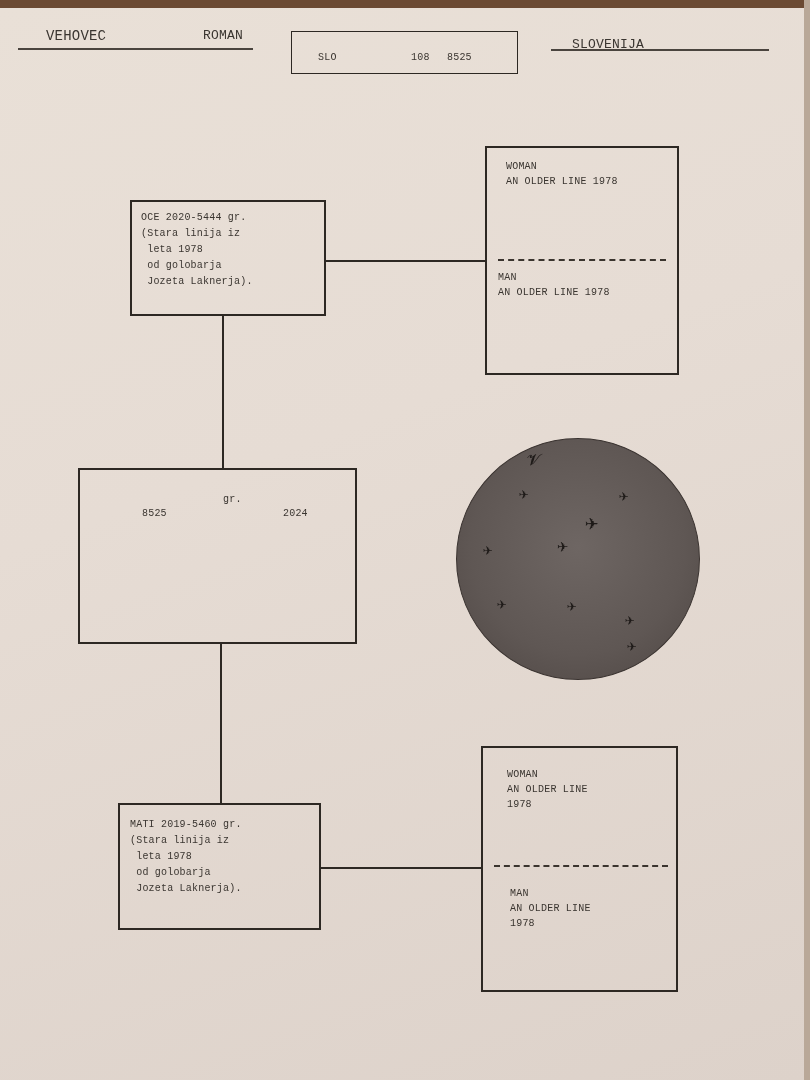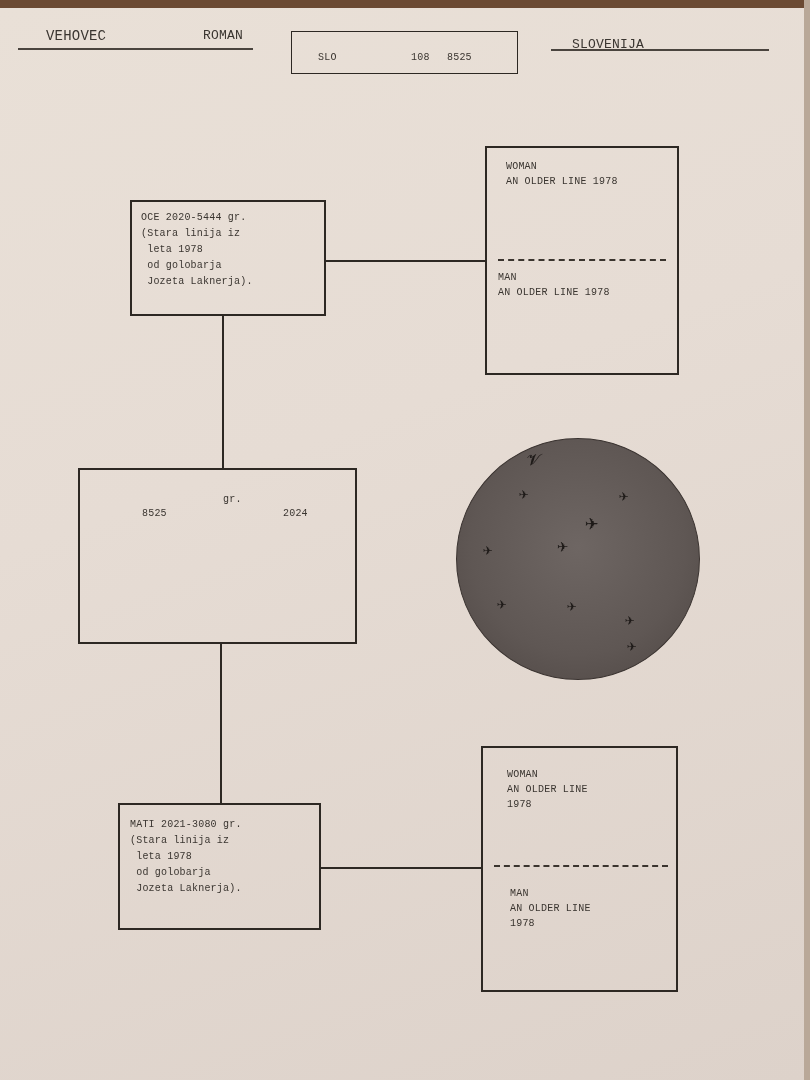--- a/index.html
+++ b/index.html
@@ -76,21 +76,21 @@
   <span class="bird" style="left:128px;top:78px;font-size:22px;">✈</span>
   <span class="bird" style="left:100px;top:100px;font-size:18px;">✈</span>
   <span class="bird" style="left:26px;top:104px;">✈</span>
   <span class="bird" style="left:40px;top:158px;">✈</span>
   <span class="bird" style="left:110px;top:160px;">✈</span>
   <span class="bird" style="left:168px;top:174px;">✈</span>
   <span class="bird" style="left:170px;top:200px;">✈</span>
 </div>
 
 <div class="box" style="left:118px;top:803px;width:203px;height:127px;"></div>
-<span class="txt" style="left:130px;top:817px;">MATI 2021-3080 gr.</span>
+<span class="txt" style="left:130px;top:817px;">MATI 2019-5460 gr.</span>
 <span class="txt" style="left:130px;top:833px;">(Stara linija iz</span>
 <span class="txt" style="left:130px;top:849px;"> leta 1978</span>
 <span class="txt" style="left:130px;top:865px;"> od golobarja</span>
 <span class="txt" style="left:130px;top:881px;"> Jozeta Laknerja).</span>
 
 <div class="line hline" style="left:321px;top:867px;width:162px;"></div>
 
 <div class="box" style="left:481px;top:746px;width:197px;height:246px;"></div>
 <span class="txt" style="left:507px;top:767px;">WOMAN</span>
 <span class="txt" style="left:507px;top:782px;">AN OLDER LINE</span>

